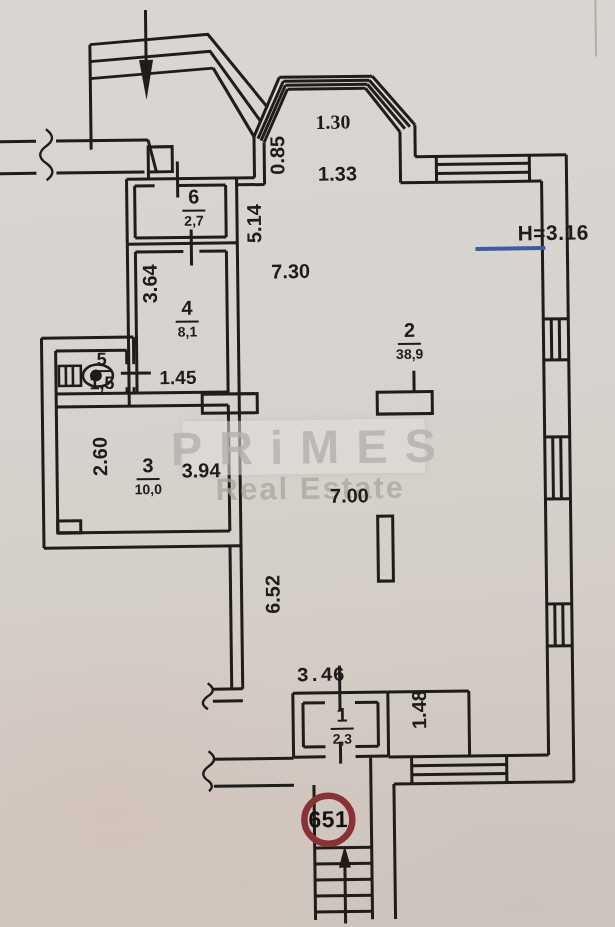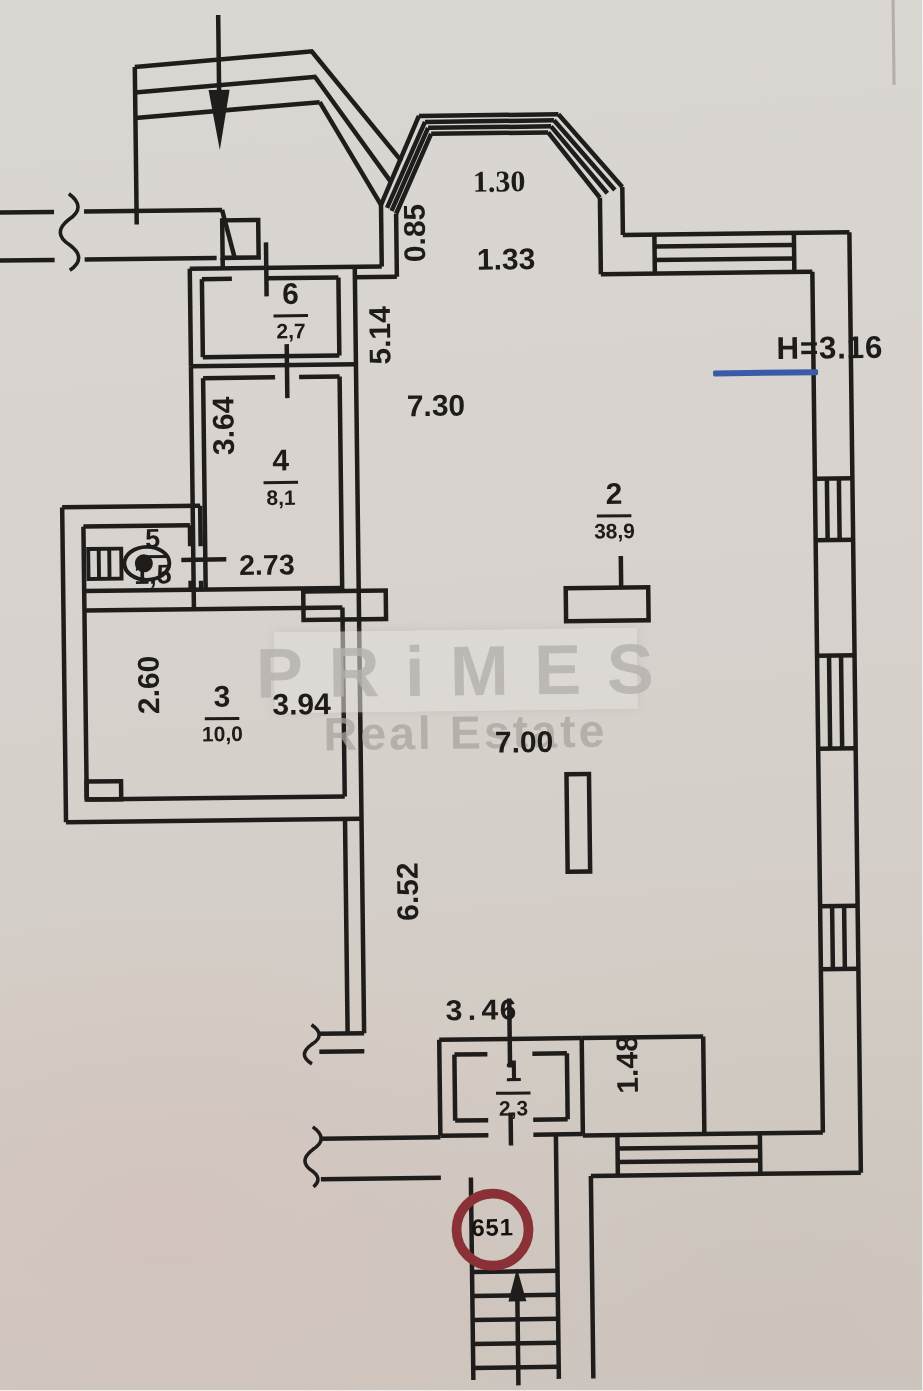--- a/index.html
+++ b/index.html
@@ -18,21 +18,21 @@
     transform:translate(-50%,-50%); letter-spacing:0px; line-height:1;
   }
   .lbl.v{transform:translate(-50%,-50%) rotate(-90deg);}
   .room-label{position:absolute; transform:translate(-50%,-50%); text-align:center; color:#1e1c1a; font-weight:700; line-height:1.05;}
   .rm-num{display:inline-block; font-size:20px; border-bottom:2.5px solid #1e1c1a; padding:0 6px 2px;}
   .rm-area{font-size:14px; margin-top:2px;}
   .room-label.small .rm-num{font-size:18px; padding:0 4px 1px;}
   .room-label.small .rm-area{font-size:18px;}
   .hnote{position:absolute; transform:translate(-50%,-50%); color:#1e1c1a; font-weight:700; font-size:21px; letter-spacing:.5px;}
   .hnote-bar{position:absolute; background:#3b5ba8; border-radius:1px;}
-  .badge-text{position:absolute; transform:translate(-50%,-50%); color:#141210; font-weight:700; font-size:16px; letter-spacing:.5px;}
+  .badge-text{position:absolute; transform:translate(-50%,-50%); color:#141210; font-weight:700; font-size:23px; letter-spacing:.5px;}
   .wm-panel{position:absolute; background:rgba(226,223,219,.55); box-shadow:0 0 6px rgba(160,155,150,.25);}
   .wm-brand{
     position:absolute; transform:translate(-50%,-50%); font-size:47px; font-weight:700;
     letter-spacing:17px; color:#b5b1ac; opacity:.8; white-space:nowrap;
   }
   .wm-sub{
     position:absolute; transform:translate(-50%,-50%); font-size:31px; font-weight:700;
     letter-spacing:2px; color:#a9a5a0; opacity:.75; white-space:nowrap;
   }
   .edge-line{position:absolute; width:2px; height:60px; background:rgba(140,133,125,.5);}
@@ -241,21 +241,21 @@
     <div class="wm-panel" style="left:183px; top:420px; width:242px; height:54px;"></div>
     <div class="wm-brand" style="left:312px; top:447px;">PRiMES</div>
     <div class="wm-sub" style="left:310px; top:489px;">Real Estate</div>
 
     <div class="lbl" style="left:337px; top:122px;font-family:Liberation Serif, serif;">1.30</div>
     <div class="lbl v" style="left:281px; top:155px;">0.85</div>
     <div class="lbl" style="left:341px; top:174px;">1.33</div>
     <div class="lbl v" style="left:257px; top:223px;">5.14</div>
     <div class="lbl v" style="left:152px; top:282px;">3.64</div>
     <div class="lbl" style="left:293px; top:271px;">7.30</div>
-    <div class="lbl" style="left:179px; top:376px; font-size:19px;">2.73</div>
+    <div class="lbl" style="left:179px; top:376px; font-size:19px;">1.45</div>
     <div class="lbl v" style="left:100px; top:454px;">2.60</div>
     <div class="lbl" style="left:201px; top:448px;margin-top:21px;">3.94</div>
     <div class="lbl" style="left:349px; top:480px;margin-top:16px;">7.00</div>
     <div class="lbl v" style="left:271px; top:594px;">6.52</div>
     <div class="lbl" style="left:318px; top:676px;font-family:Liberation Mono, monospace;">3.46</div>
     <div class="lbl v" style="left:416px; top:711px;">1.48</div>
 
     <div class="room-label" style="left:197px; top:206px;">
       <span class="rm-num">6</span>
       <div class="rm-area">2,7</div>

